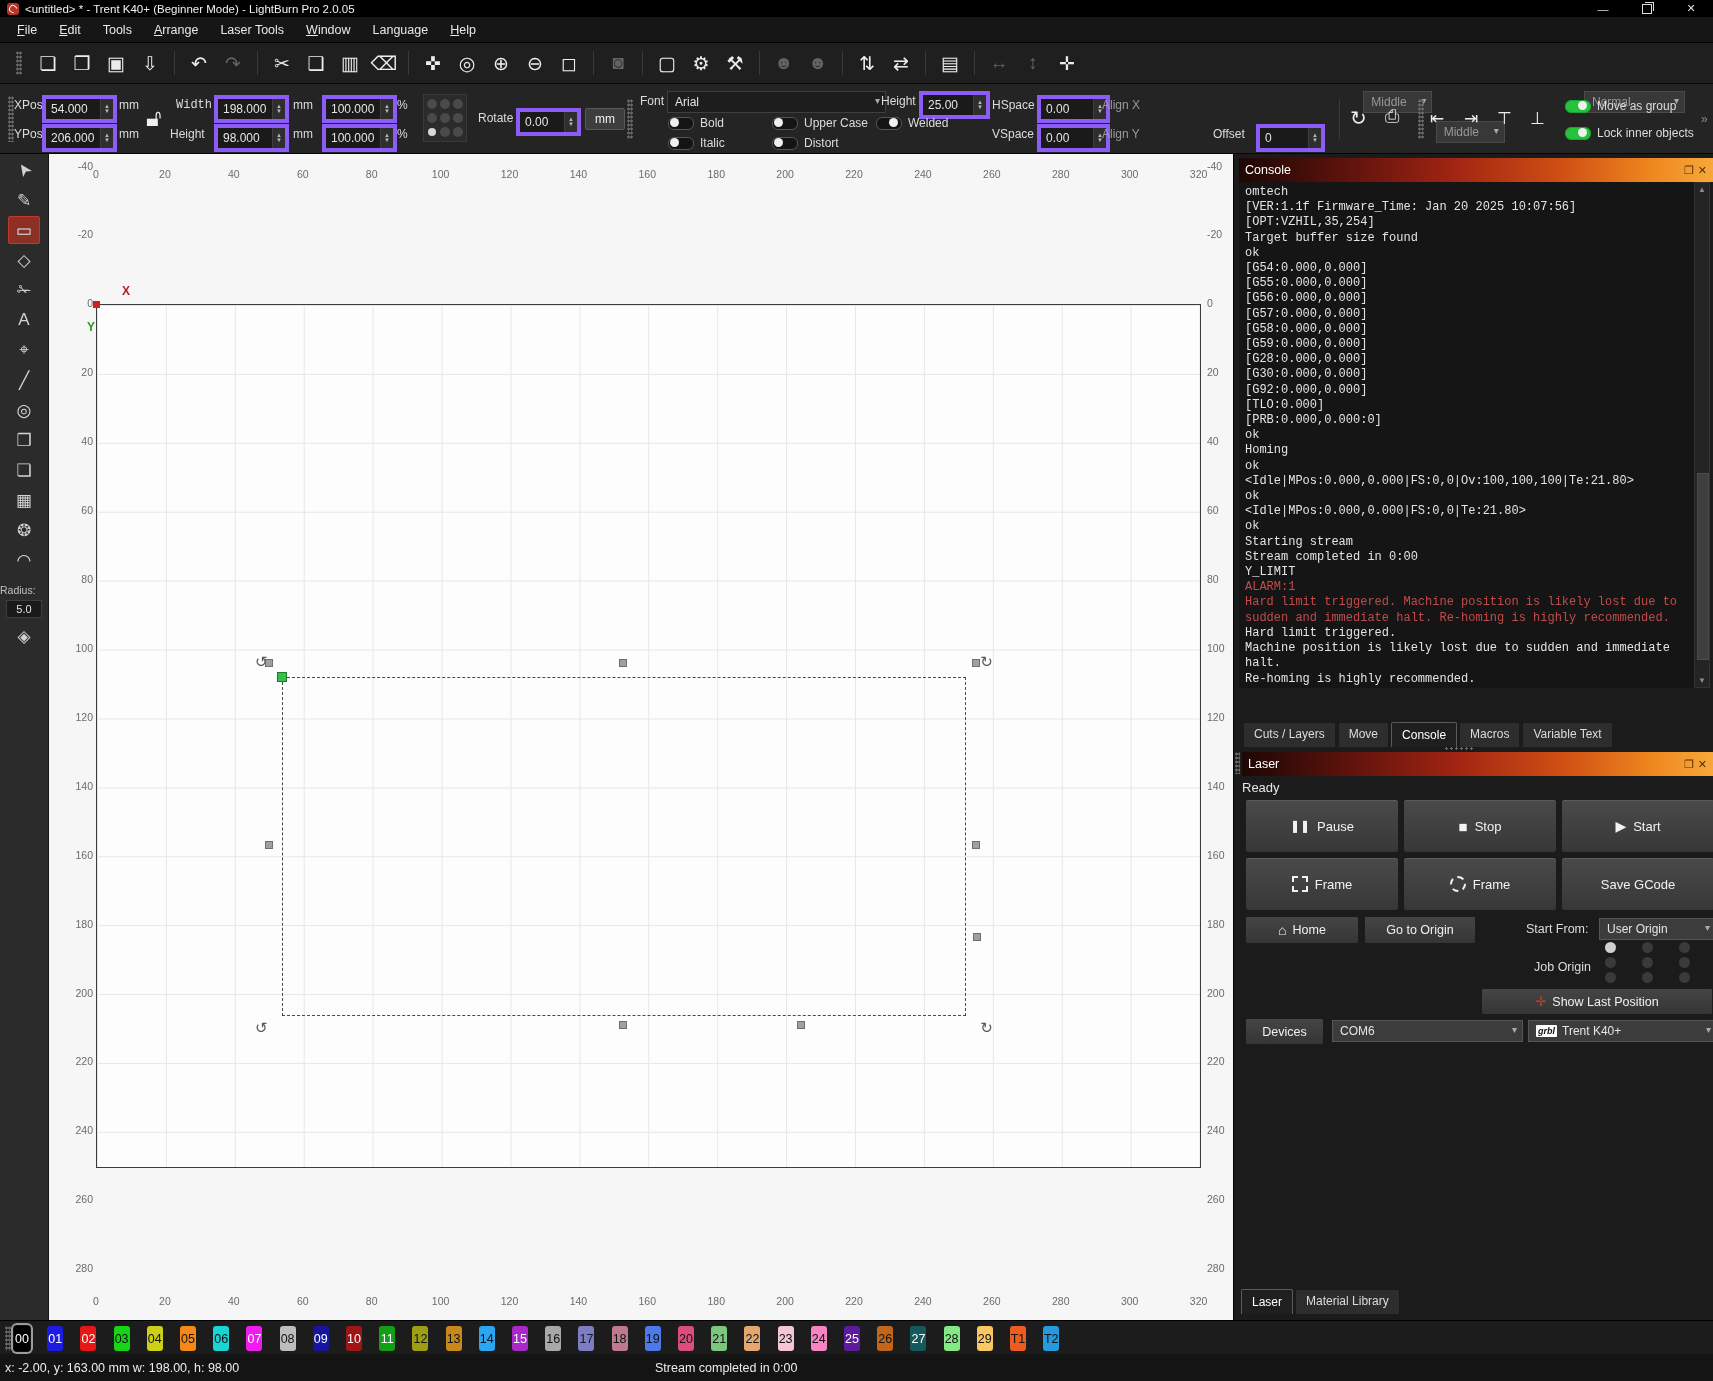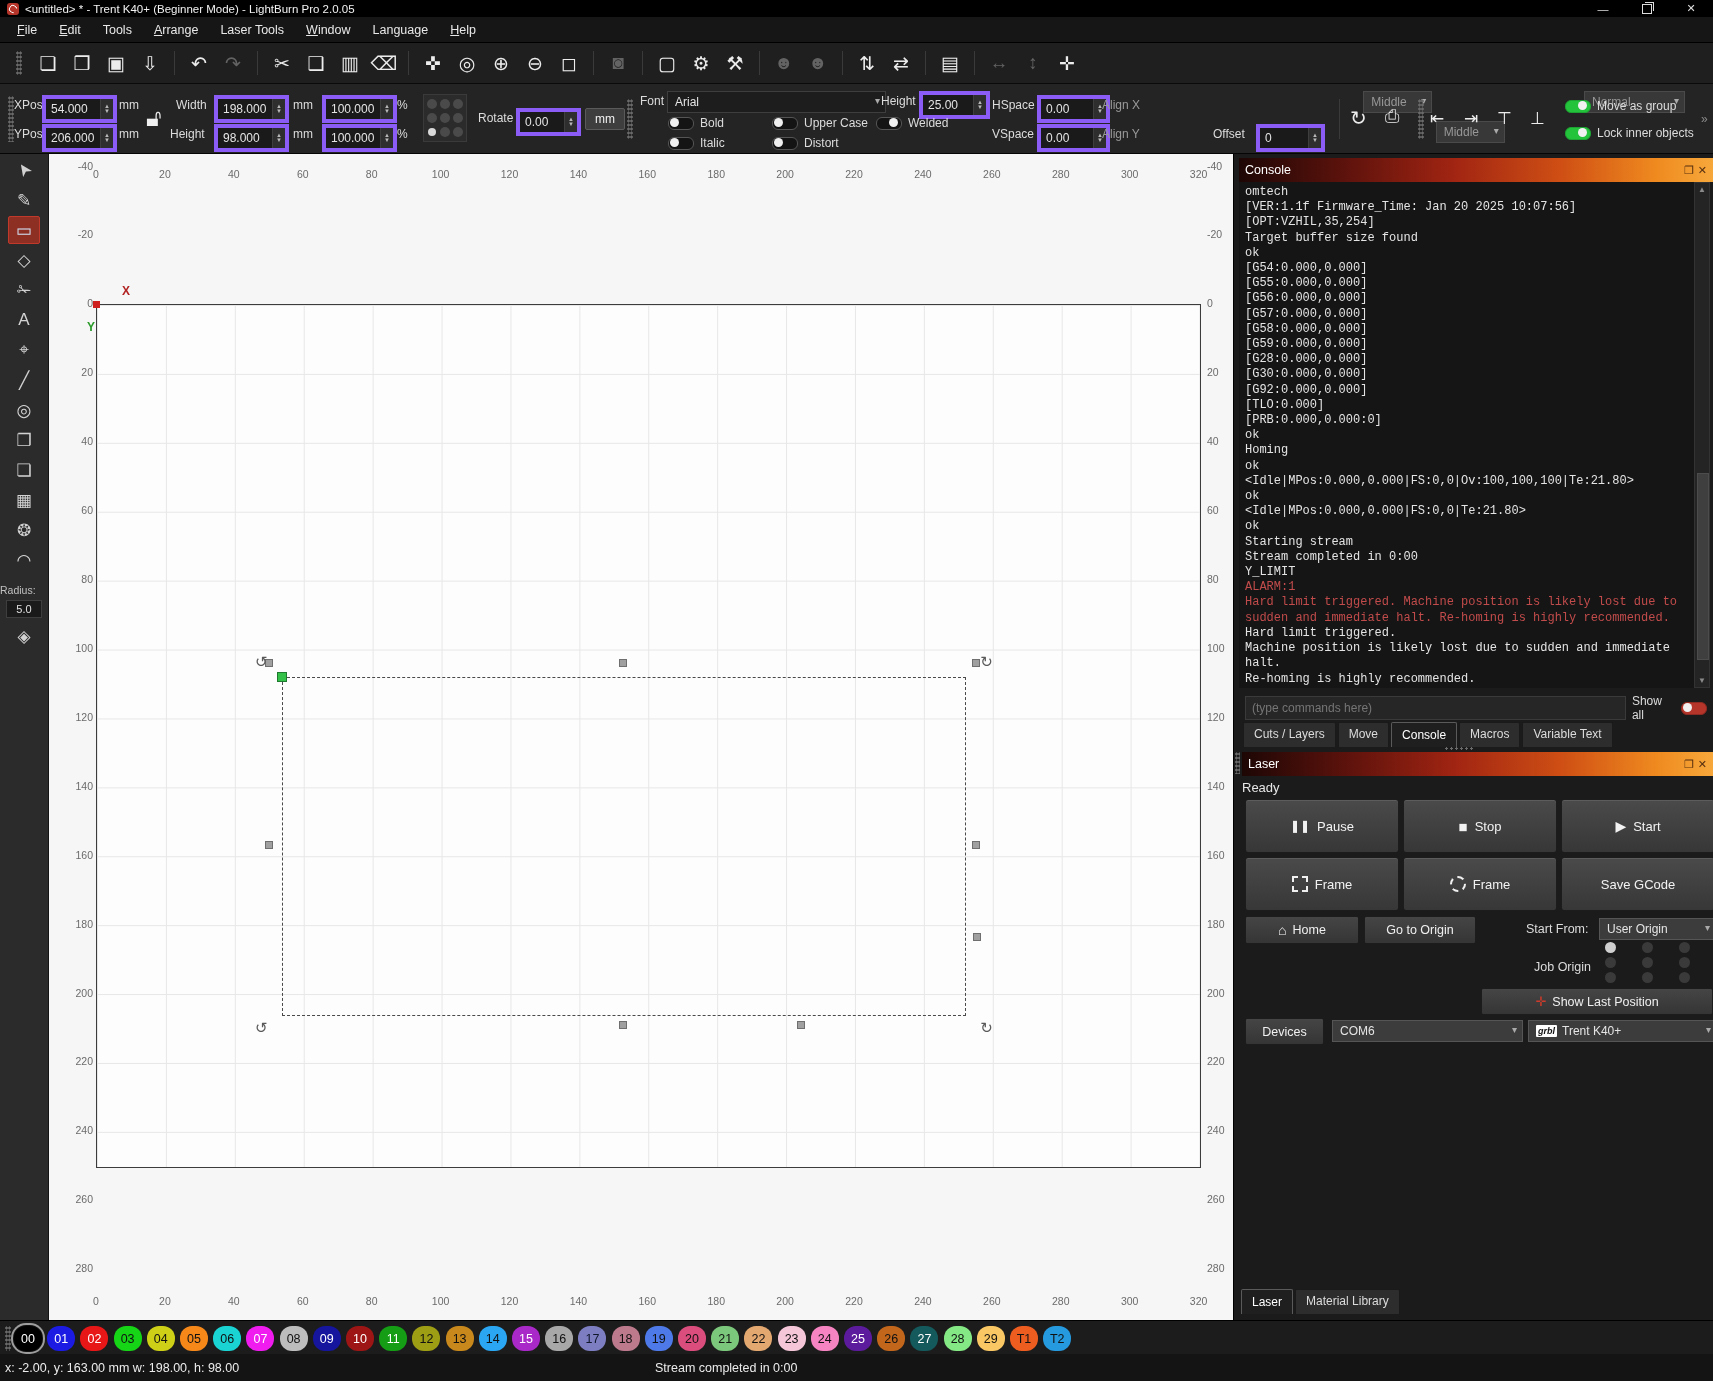--- a/index.html
+++ b/index.html
@@ -95,21 +95,21 @@
   .frame-ci{width:12px;height:12px;border:2px dashed #f0f0f0;border-radius:50%;display:inline-block;}
   .smbtn{background:linear-gradient(#454545,#353535);border:1px solid #1c1c1c;border-radius:2px;color:#f0f0f0;font-size:12.5px;
          display:flex;align-items:center;justify-content:center;gap:6px;}
   .jo-dot{width:11px;height:11px;border-radius:50%;background:#3a3a3a;position:absolute;}
   .jo-dot.sel{background:#cfcfcf;}
   .badge{background:#fff;color:#111;font-size:9px;font-style:italic;font-weight:bold;padding:1px 2px;border-radius:1px;margin-right:5px;}
   .dots-h{width:30px;height:5px;background-image:radial-gradient(#6a6a6a 1px,transparent 1.3px);background-size:5px 5px;}
   .grip-v{width:5px;height:22px;background-image:radial-gradient(#6a6a6a 1px,transparent 1.3px);background-size:3px 4px;}
   
   #palettebar{left:0;top:1320px;width:1713px;height:34px;background:#1c1c1c;border-top:1px solid #000;}
-  .swatch{position:absolute;top:5px;width:28px;height:25px;border-radius:12px;display:flex;align-items:center;justify-content:center;font-size:12.5px;}
+  .swatch{position:absolute;top:5px;width:16px;height:25px;border-radius:3px;display:flex;align-items:center;justify-content:center;font-size:12.5px;}
   .swatch.selected{box-shadow:0 0 0 1px #101010,0 0 0 3px #9d9d9d;}
   
   #statusbar{left:0;top:1354px;width:1713px;height:27px;background:#141414;display:flex;align-items:center;font-size:12.5px;color:#ececec;}
   #status-pos{position:absolute;left:5px;}
   #status-msg{position:absolute;left:655px;}
 </style>
 </head>
 <body>
 
 <div id="titlebar" class="abs">
@@ -190,21 +190,21 @@
   <span class="lab abs" style="left:119px;top:14px;">mm</span>
   <span class="lab abs" style="left:14px;top:43px;">YPos</span>
   <span class="numbox abs" style="left:42px;top:40px;">
       <span class="val">206.000</span>
       <span class="spin">▲<br>▼</span>
     </span>
   <span class="lab abs" style="left:119px;top:43px;">mm</span>
   
   <span class="abs" style="left:146px;top:20px;font-size:24px;color:#f0f0f0;">🔓︎</span>
   
-  <span class="lab abs" style="left:176px;top:14px;">Width</span>
+  <span class="lab abs" style="left:176px;top:14px;font-family:Liberation Mono, monospace;">Width</span>
   <span class="numbox abs" style="left:214px;top:11px;">
       <span class="val">198.000</span>
       <span class="spin">▲<br>▼</span>
     </span>
   <span class="lab abs" style="left:293px;top:14px;">mm</span>
   <span class="numbox abs" style="left:322px;top:11px;">
       <span class="val">100.000</span>
       <span class="spin">▲<br>▼</span>
     </span>
   <span class="lab abs" style="left:397px;top:14px;">%</span>
@@ -465,25 +465,20 @@
       <div>Hard limit triggered.</div>
       <div>Machine position is likely lost due to sudden and immediate</div>
       <div>halt.</div>
       <div>Re-homing is highly recommended.</div>
     </div>
   <div class="sbar rp" style="left:460px;top:28px;width:16px;height:506px;box-sizing:border-box;">
     <span class="arr" style="top:2px;">▲</span>
     <span class="thumb" style="top:290px;height:185px;"></span>
     <span class="arr" style="bottom:2px;">▼</span>
   </div>
-  <div class="rp" style="left:11px;top:540px;width:462px;display:flex;align-items:center;gap:6px;">
-    <input id="console-input" placeholder="(type commands here)" style="">
-    <span class="lab">Show all</span>
-    <span class="sw redt"></span>
-  </div>
   <div class="tabs rp" style="left:9px;top:568px;">
 
   <span class="tab">Cuts / Layers</span>
       <span class="tab">Move</span>
       <span class="tab active">Console</span>
       <span class="tab">Macros</span>
       <span class="tab">Variable Text</span>
     </div>
   <div class="dots-h rp" style="left:210px;top:592px;"></div>
 

